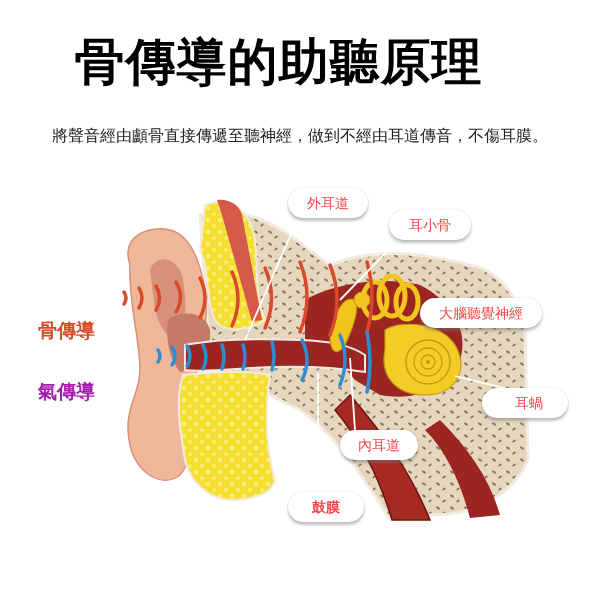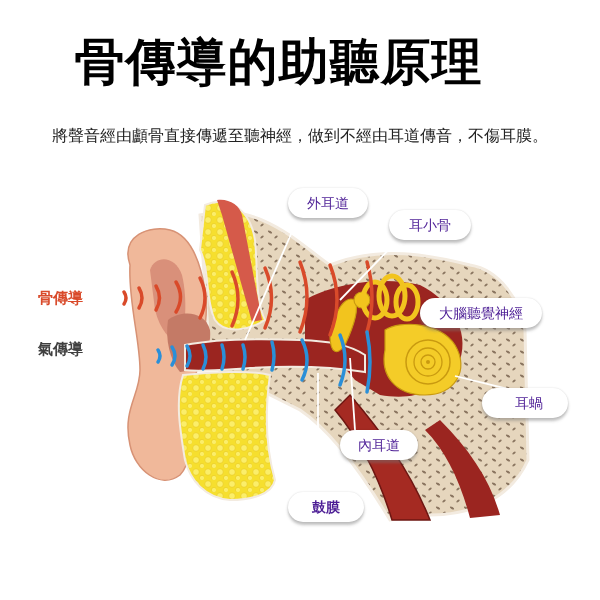--- a/index.html
+++ b/index.html
@@ -3,24 +3,24 @@
 <meta charset="utf-8">
 <style>
   html, body { margin:0; padding:0; background:#ffffff; }
   body { width:600px; height:600px; position:relative; overflow:hidden;
          font-family:"DejaVu Sans", sans-serif; }
   .title { position:absolute; left:0; top:34px; width:557px; text-align:center;
            font-size:50px; font-weight:bold; color:#000; letter-spacing:1px; line-height:56px; }
   .subtitle { position:absolute; left:0; top:126px; width:600px; text-align:center;
               font-size:16px; color:#222; line-height:20px; }
   svg.diagram { position:absolute; left:0; top:160px; }
-  .side-label { position:absolute; font-size:15px; font-weight:bold; line-height:22px; }
+  .side-label { position:absolute; font-size:19px; font-weight:bold; line-height:22px;margin-top:32px; }
   .bone-label { left:38px; top:287px; color:#d94a2a; }
-  .air-label { left:38px; top:338px; color:#404040; }
-  .bubble { position:absolute; background:#fff; border-radius:18px; font-size:14px; color:#4c1d95;
+  .air-label { left:38px; top:348px; color:#a21caf; }
+  .bubble { position:absolute; background:#fff; border-radius:18px; font-size:14px; color:#ef4444;
             text-align:center; line-height:30px; height:30px;
             box-shadow:0 3px 3px rgba(120,120,120,0.45), 0 0 2px rgba(0,0,0,0.15); }
 </style>
 </head>
 <body>
 
 <div class="title">骨傳導的助聽原理</div>
 <div class="subtitle">將聲音經由顱骨直接傳遞至聽神經，做到不經由耳道傳音，不傷耳膜。</div>
 
 <svg class="diagram" width="600" height="440" viewBox="0 160 600 440">

